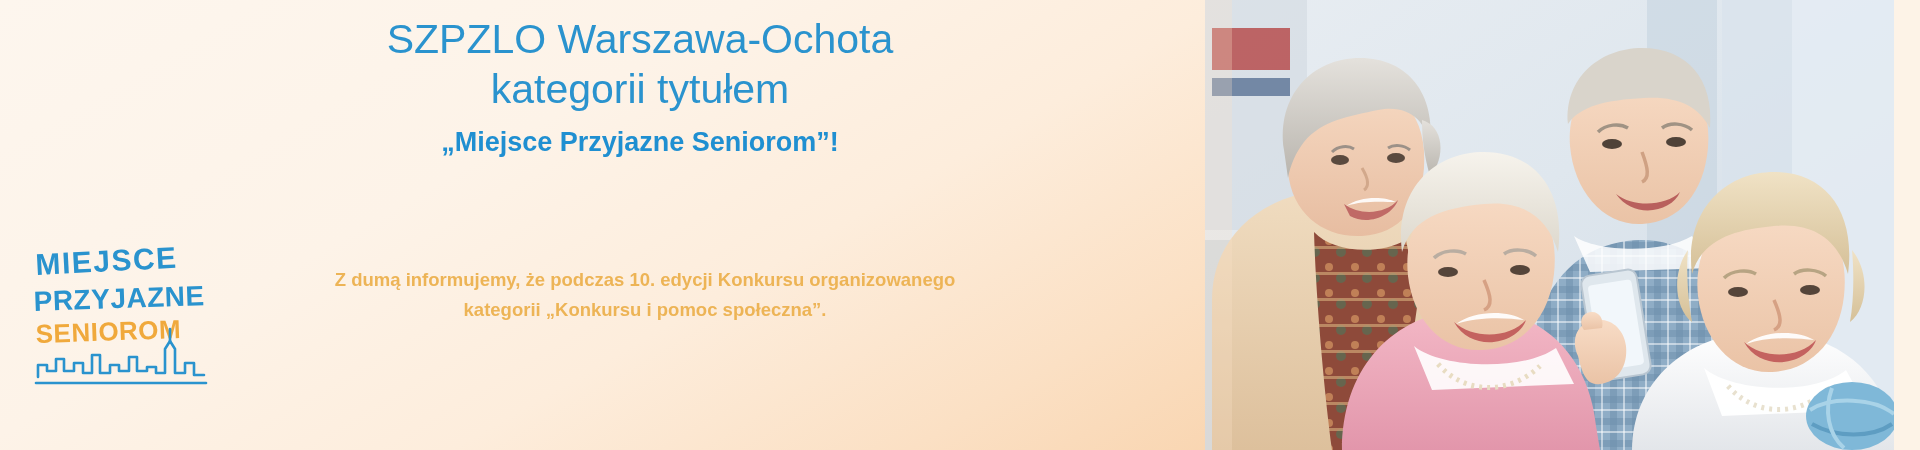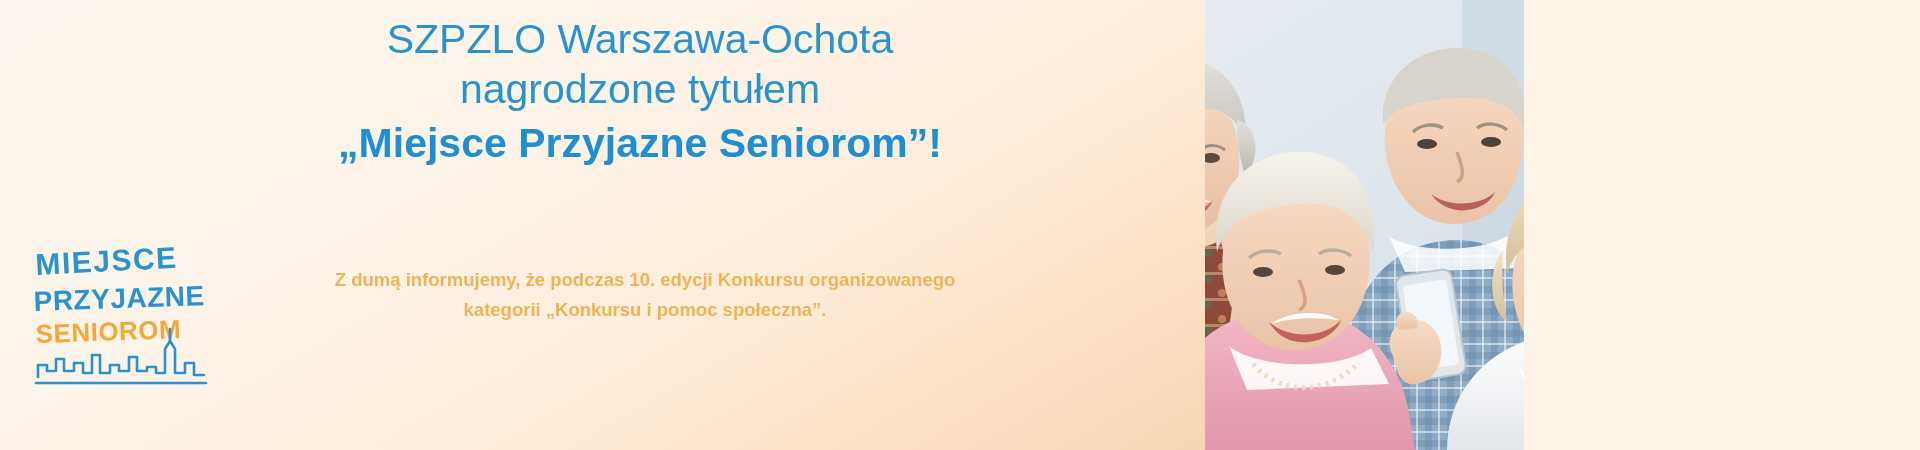--- a/index.html
+++ b/index.html
@@ -3,21 +3,21 @@
 <meta charset="utf-8">
 <style>
   * { margin:0; padding:0; box-sizing:border-box; }
   html,body { width:1920px; height:450px; overflow:hidden; }
   body {
     font-family:"Liberation Sans", sans-serif;
     background:#fdf3e7;
   }
   .banner {
     position:relative;
-    width:1524px; height:450px;
+    width:1894px; height:450px;
     display:flex;
     overflow:hidden;
   }
   
   .left-panel {
     position:relative;
     width:1205px; height:450px;
     background:linear-gradient(150deg,#fdf6ee 0%,#fdf3e8 38%,#fdeddc 62%,#fbe0c4 85%,#f9d6b2 100%);
     flex:0 0 1205px;
   }
@@ -30,24 +30,24 @@
   .headline-1, .headline-2 {
     color:#2a93ce;
     font-size:41px;
     font-weight:400;
     line-height:1.22;
     letter-spacing:0px;
     white-space:nowrap;
   }
   .headline-3 {
     color:#1f8fd1;
-    font-size:41px;
+    font-size:27px;
     font-weight:bold;
     line-height:1.25;
-    margin-top:4px;
+    margin-top:12px;
     white-space:nowrap;
   }
   .body-text {
     position:absolute;
     left:250px; top:265px;
     width:790px;
     text-align:center;
     color:#edb456;
     font-size:18.5px;
     font-weight:bold;
@@ -75,21 +75,21 @@
 </style>
 </head>
 <body>
 
 <div class="banner">
 
   <div class="left-panel">
 
     <div class="headline-block">
       <div class="headline-1">SZPZLO Warszawa-Ochota</div>
-      <div class="headline-2">nagrodzone tytułem</div>
+      <div class="headline-2">kategorii tytułem</div>
       <div class="headline-3">„Miejsce Przyjazne Seniorom”!</div>
     </div>
 
     <div class="body-text">
       <span class="ln">Z dumą informujemy, że podczas 10. edycji Konkursu organizowanego</span>
       <span class="ln">kategorii „Konkursu i pomoc społeczna”.</span>
     </div>
 
     <div class="logo">
       <svg viewBox="0 0 175 150" xmlns="http://www.w3.org/2000/svg" aria-hidden="true">

